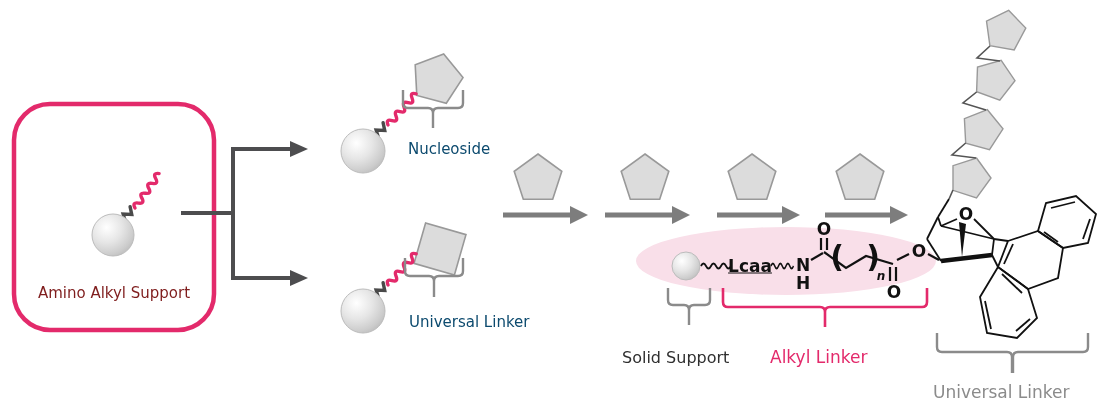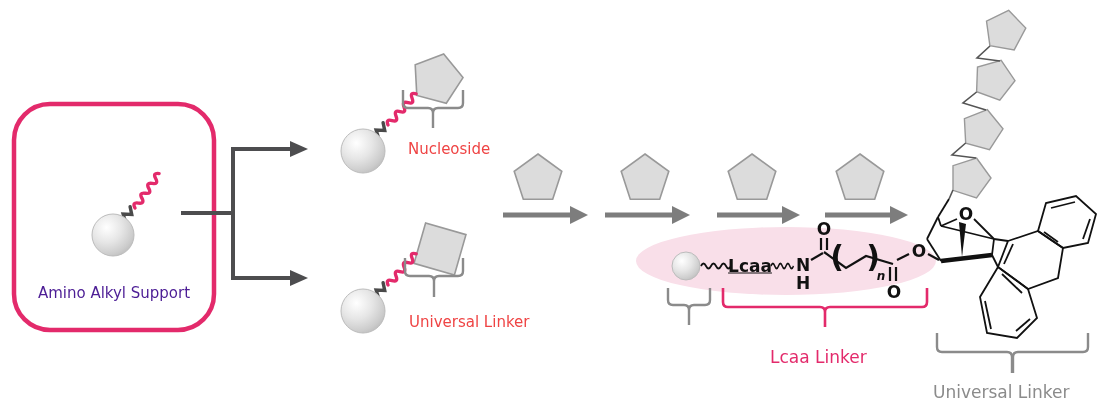--- a/index.html
+++ b/index.html
@@ -5,27 +5,27 @@
   html,body{margin:0;padding:0;background:#ffffff;}
   #stage{
     position:relative;
     width:1100px;height:411px;
     background:#ffffff;
     font-family:"DejaVu Sans", sans-serif;
     overflow:hidden;
   }
   #stage svg{position:absolute;left:0;top:0;}
   .lbl{position:absolute;white-space:nowrap;}
-  .lbl-gray{color:#ef4444;font-size:15px;}
+  .lbl-gray{color:#0c4a6e;font-size:15px;}
   .lbl-gray-lg{color:#8b8b8b;font-size:17px;}
   .lbl-dark{color:#2f2f2f;font-size:16px;}
   .lbl-crimson{color:#e32a6b;font-size:17px;}
   .box-caption{
     position:absolute;left:14px;top:284px;width:200px;
-    text-align:center;color:#4c1d95;font-size:15px;
+    text-align:center;color:#7f1d1d;font-size:15px;
   }
   .atom{
     position:absolute;transform:translate(-50%,-50%);
     color:#111111;font-weight:bold;font-size:17px;line-height:1;
   }
   .atom-paren{
     position:absolute;transform:translate(-50%,-50%);
     color:#111111;font-weight:600;font-size:30px;line-height:1;
   }
   .atom-sub{
@@ -162,21 +162,22 @@
   <path fill="none" stroke="#8b8b8b" stroke-width="2.4" d="M668,288 v12 q0,5 5,5 h11 q5,0 5,5 v15 M710,288 v12 q0,5 -5,5 h-11 q-5,0 -5,5 v15"></path>
   <path fill="none" stroke="#e32a6b" stroke-width="2.6" d="M723,288 v14 q0,5 5,5 h92 q5,0 5,5 v15 M927,288 v14 q0,5 -5,5 h-92 q-5,0 -5,5 v15"></path>
   <path fill="none" stroke="#8b8b8b" stroke-width="2.4" d="M937,333 v14 q0,5 5,5 h65 q5,0 5,5 v16 M1088,333 v14 q0,5 -5,5 h-65 q-5,0 -5,5 v16"></path>
 </svg>
 
 <div class="box-caption">Amino Alkyl Support</div>
 
 <div class="lbl lbl-gray" style="left:408px;top:140px;">Nucleoside</div>
 <div class="lbl lbl-gray" style="left:409px;top:313px;">Universal Linker</div>
 
-<div class="lbl lbl-crimson" style="left:770px;top:347px;">Lcaa Linker</div>
+<div class="lbl lbl-dark" style="left:622px;top:348px;">Solid Support</div>
+<div class="lbl lbl-crimson" style="left:770px;top:347px;">Alkyl Linker</div>
 <div class="lbl lbl-gray-lg" style="left:933px;top:382px;">Universal Linker</div>
 
 <span class="atom" style="left:750px;top:266px;text-decoration:underline;">Lcaa</span>
 <span class="atom" style="left:803px;top:265px;">N</span>
 <span class="atom" style="left:803px;top:283px;">H</span>
 <span class="atom" style="left:824px;top:229px;">O</span>
 <span class="atom" style="left:894px;top:292px;">O</span>
 <span class="atom" style="left:919px;top:251px;">O</span>
 <span class="atom" style="left:966px;top:214px;">O</span>
 <span class="atom-paren" style="left:837px;top:257px;">(</span>

